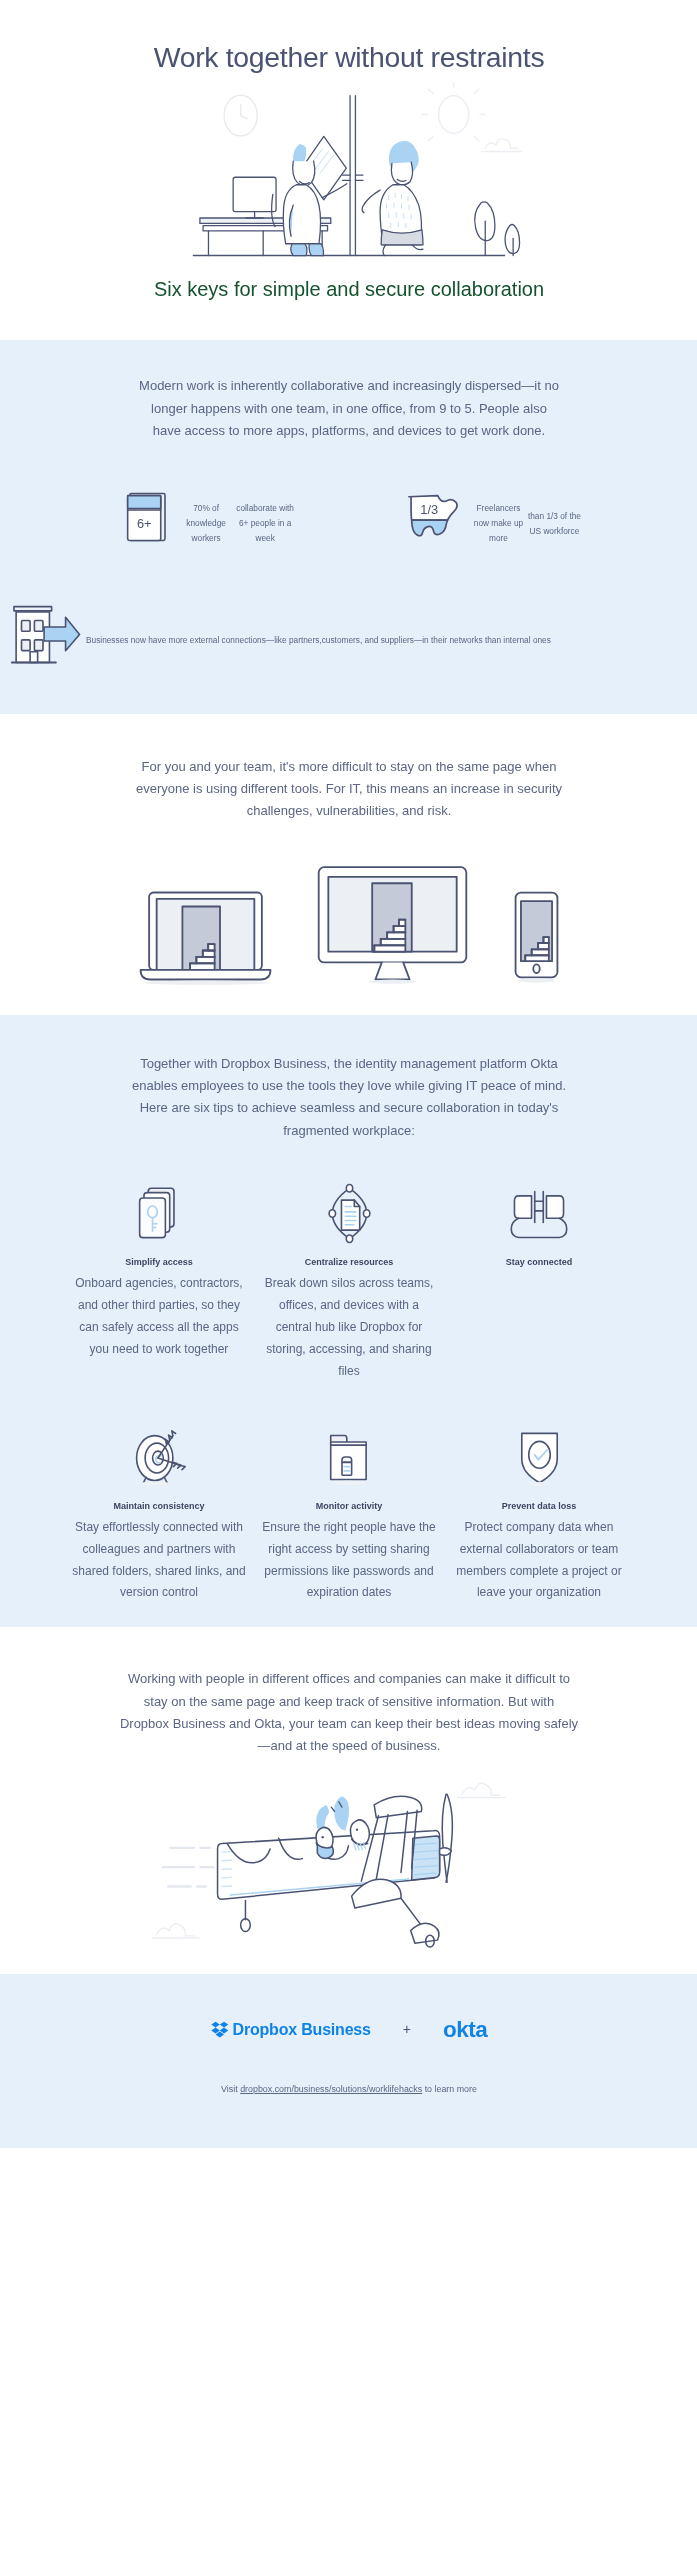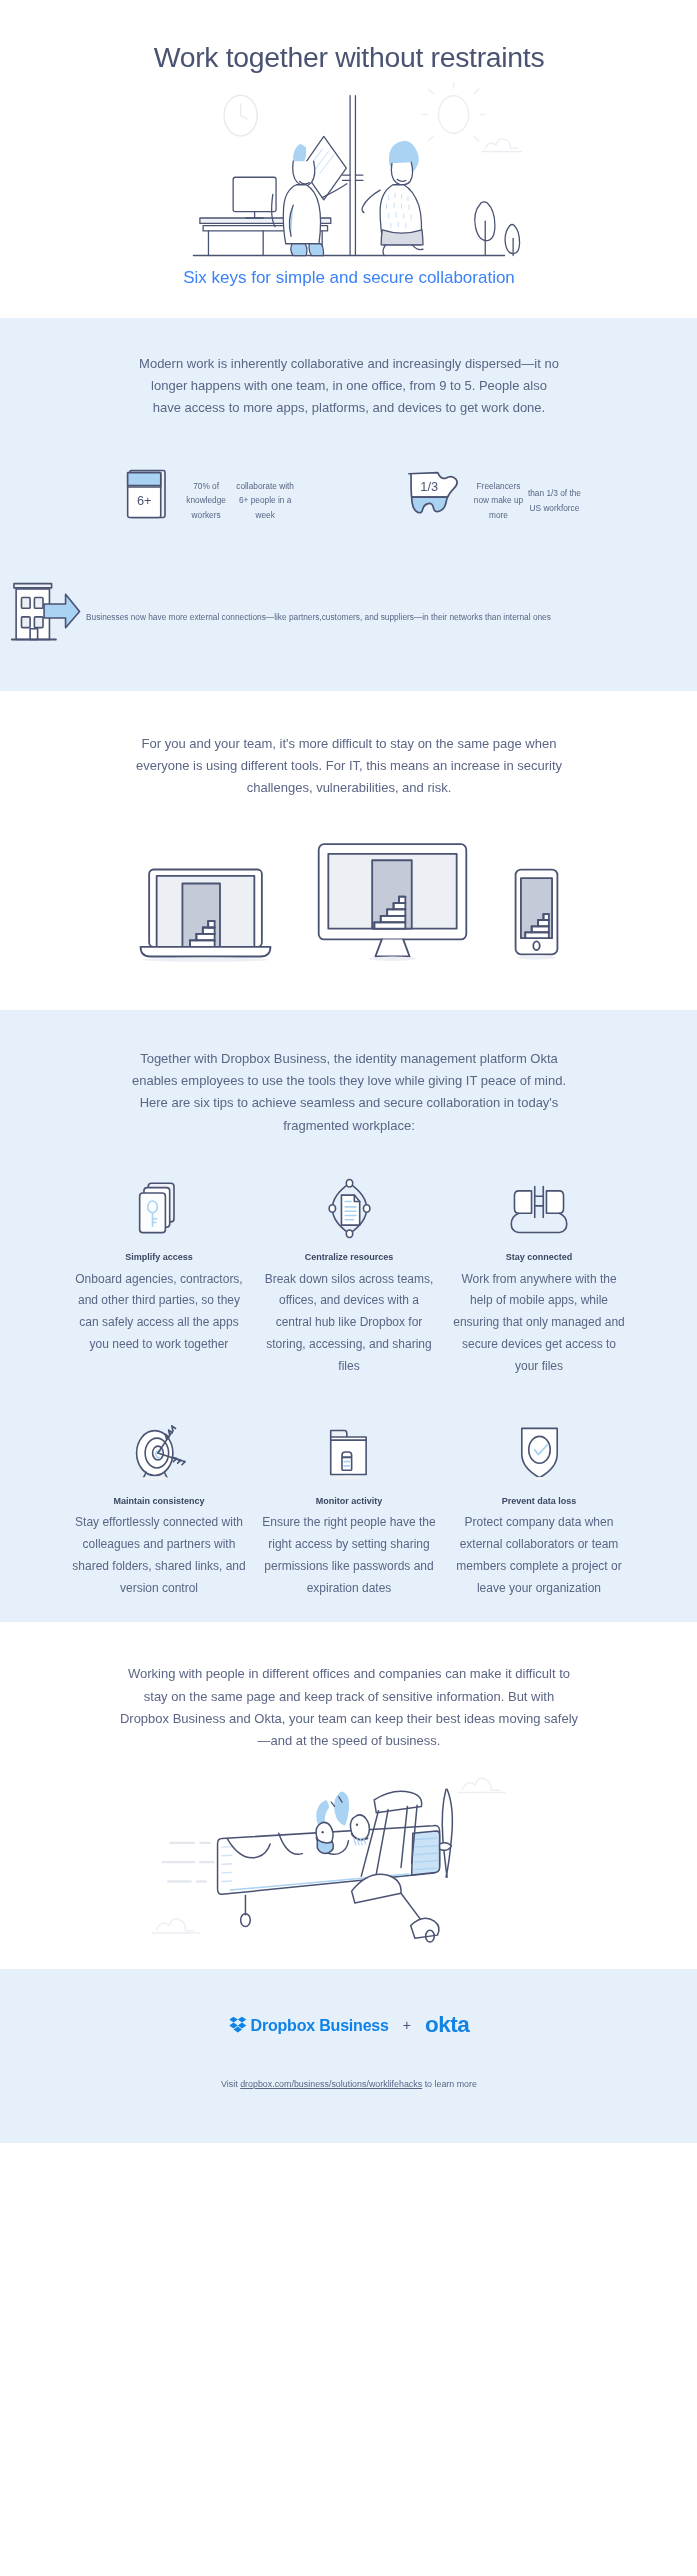--- a/index.html
+++ b/index.html
@@ -26,27 +26,27 @@
   .title {
     font-size: 28.4px;
     font-weight: 400;
     letter-spacing: -0.3px;
     text-align: center;
     color: #4a5372;
     line-height: 1.15;
     padding-top: 41px;
   }
   .subtitle {
-    font-size: 17px;
+    font-size: 20px;
     font-weight: 400;
     text-align: center;
-    color: #3b82f6;
+    color: #14532d;
     line-height: 1.62;
     max-width: 472px;
-    margin: 2px auto;
+    margin: 11px auto;
   }
   .body-copy {
     font-size: 13px;
     font-weight: 400;
     text-align: center;
     color: #5b6585;
     line-height: 1.72;
     max-width: 424px;
     margin: 0 auto;
   }
@@ -95,21 +95,21 @@
   .tips-grid {
     display: grid;
     grid-template-columns: repeat(3, 177px);
     justify-content: center;
     column-gap: 13px;
     row-gap: 0;
   }
   .tip { display: flex; flex-direction: column; align-items: center; }
   .tip-art { height: 58px; display: flex; align-items: flex-end; justify-content: center; margin-bottom: 14px; }
 
-  .logos { display: flex; align-items: center; justify-content: center; gap: 14px; }
+  .logos { display: flex; align-items: center; justify-content: center; gap: 32px; }
   .plus { font-size: 14px; color: #4a5372; font-weight: 400; line-height: 1; padding-bottom: 2.1px; }
   .dbx-logo { display: flex; align-items: center; gap: 3.8px; }
   .dbx-word {
     font-size: 16px; font-weight: 700; color: #0f82e8; letter-spacing: -0.2px; white-space: nowrap;
   }
   .okta-word {
     font-size: 22.5px; font-weight: 700; color: #1283e2; letter-spacing: -0.5px; line-height: 1;
   }
   svg { display: block; overflow: visible; }
 </style>
@@ -250,21 +250,21 @@
           <path d="M56 98 L70 98 L70 118 L56 118 Z" fill="#ffffff"></path>
           <path d="M22 118 L104 118" stroke-width="3.4"></path>
           <path d="M82 52 L122 52 L122 34 L148 66 L122 96 L122 78 L82 78 Z" fill="#a9d2f3"></path>
         </svg>
       </div>
       <p class="caption">Businesses now have more external connections—like partners,</p>
       <p class="caption">customers, and suppliers—in their networks than internal ones</p>
     </div>
   </section>
 
-  <section class="sec sec--white" style="padding:42px 0 46px;">
+  <section class="sec sec--white" style="padding:42px 0 28px;">
     <p class="body-copy body-copy--wide">For you and your team, it's more difficult to stay on the same page when everyone is using different tools. For IT, this means an increase in security challenges, vulnerabilities, and risk.</p>
 
     <div class="row" style="margin-top:41px;gap:34px;align-items:flex-end;">
 
       <div>
         <svg width="145" height="102" viewBox="0 0 270 190" fill="none" stroke="#4a5372" stroke-width="3.4" stroke-linecap="round" stroke-linejoin="round" aria-hidden="true">
           <rect x="30" y="14" width="210" height="144" rx="8" fill="#ffffff"></rect>
           <rect x="44" y="26" width="182" height="132" fill="#eceff4"></rect>
           <path d="M92 40 L162 40 L162 158 L92 158 Z" fill="#c5cad8"></path>
           <g fill="#ffffff">
@@ -363,21 +363,20 @@
         <div class="tip-art">
           <svg width="64" height="57" viewBox="0 0 120 106" fill="none" stroke="#4a5372" stroke-width="3" stroke-linecap="round" stroke-linejoin="round" aria-hidden="true">
             <path d="M22 20 q-8 0-8 9 L14 53 q0 9 8 9 L46 62 L46 20 Z" fill="#ffffff"></path>
             <path d="M98 20 q8 0 8 9 L106 53 q0 9-8 9 L74 62 L74 20 Z" fill="#ffffff"></path>
             <path d="M52 12 L52 70M68 12 L68 70"></path>
             <path d="M52 30 L68 30M52 48 L68 48"></path>
             <path d="M22 62 q-14 6-14 20 q0 14 14 16 L98 98 q14-2 14-16 q0-14-14-20"></path>
           </svg>
         </div>
         <div class="tip-heading">Stay connected</div>
-        <div class="tip-body">Work from anywhere with the help of mobile apps, while ensuring that only managed and secure devices get access to your files</div>
       </div>
 
       <div class="tip" style="margin-top:45px;">
         <div class="tip-art">
           <svg width="64" height="57" viewBox="0 0 120 106" fill="none" stroke="#4a5372" stroke-width="3" stroke-linecap="round" stroke-linejoin="round" aria-hidden="true">
             <ellipse cx="52" cy="54" rx="34" ry="42" fill="#ffffff"></ellipse>
             <ellipse cx="56" cy="54" rx="22" ry="28" fill="#ffffff"></ellipse>
             <ellipse cx="58" cy="54" rx="10" ry="13" fill="#ffffff"></ellipse>
             <path d="M64 50 q-10-2-10 6 q0 8 8 7" stroke="#a9d2f3"></path>
             <path d="M36 90 L30 102M70 90 L76 102"></path>

